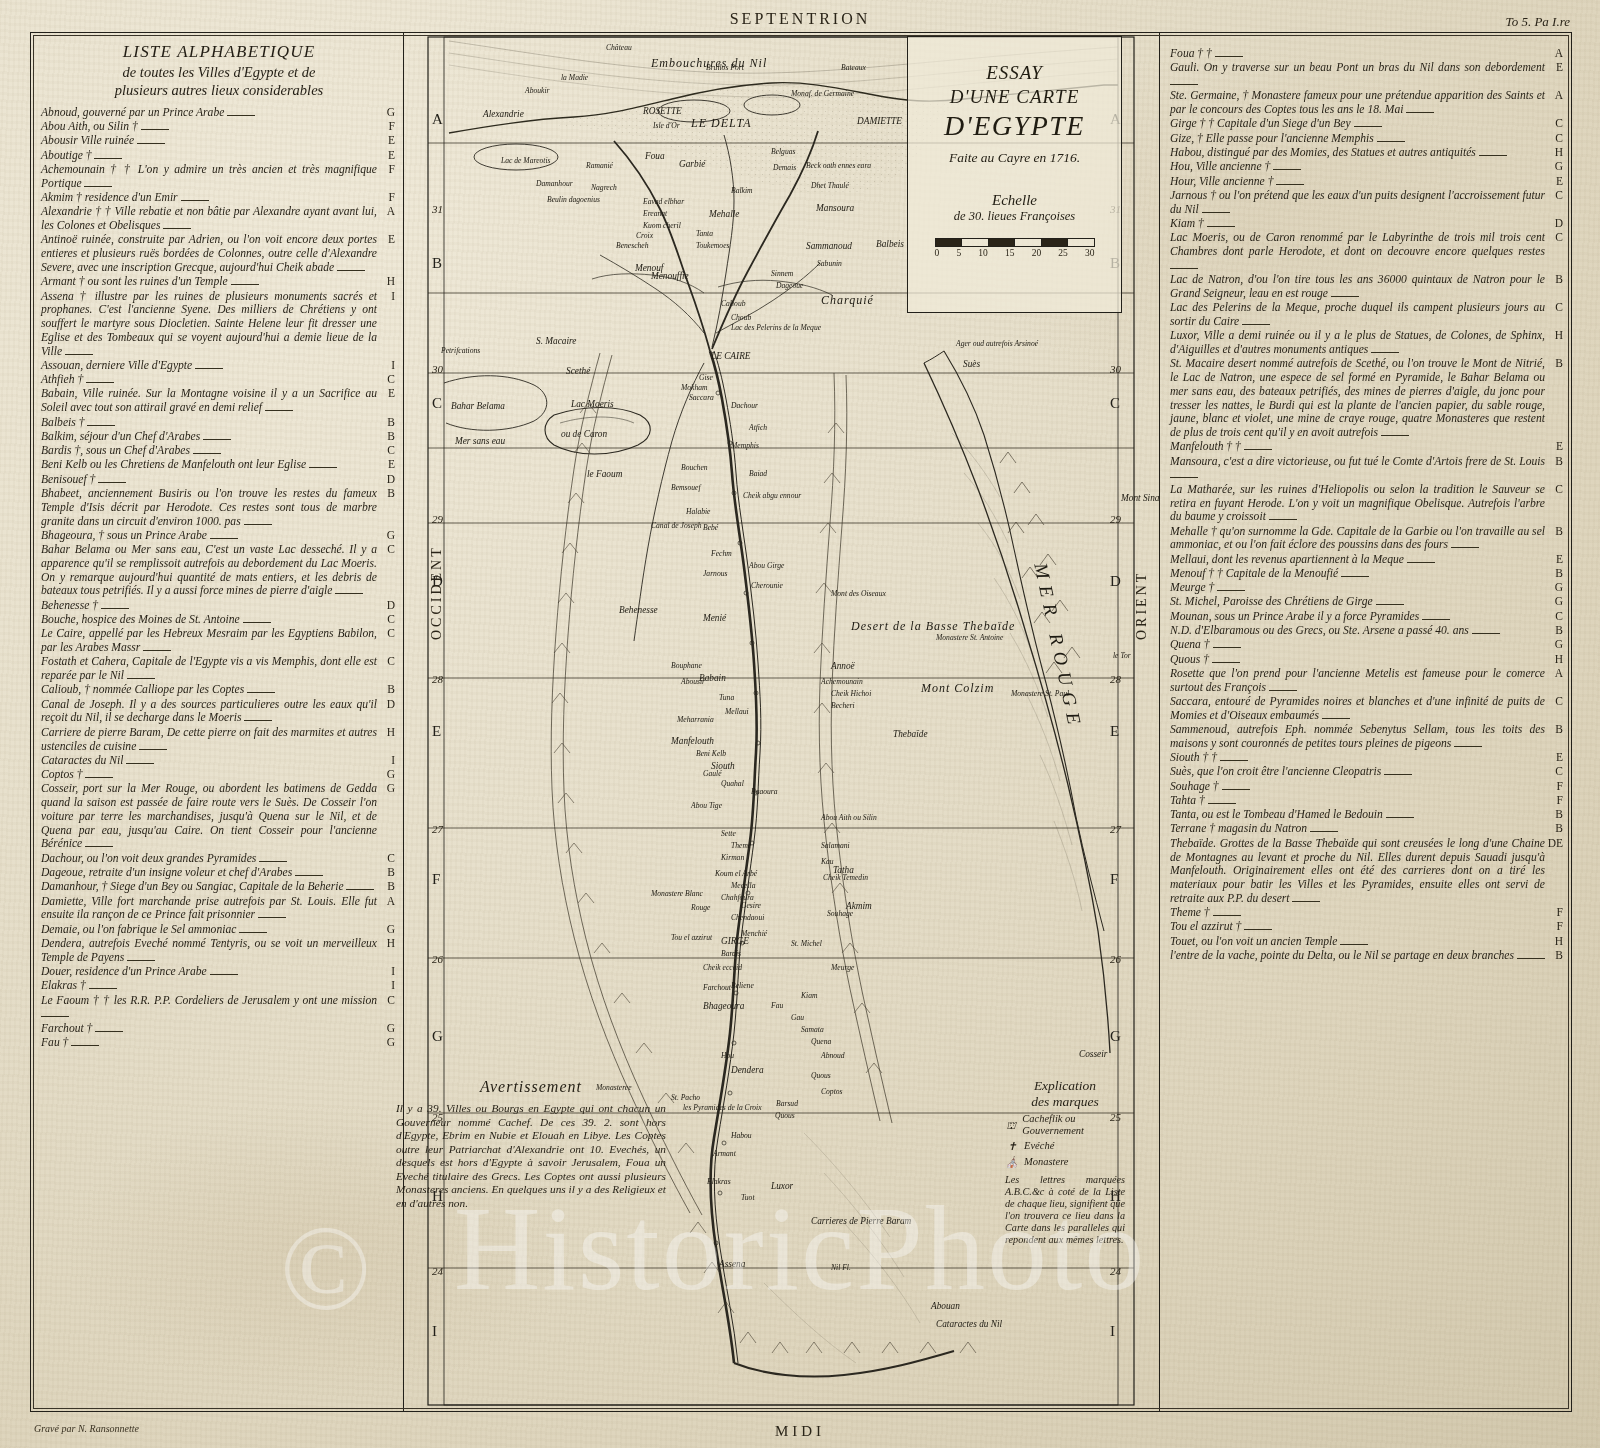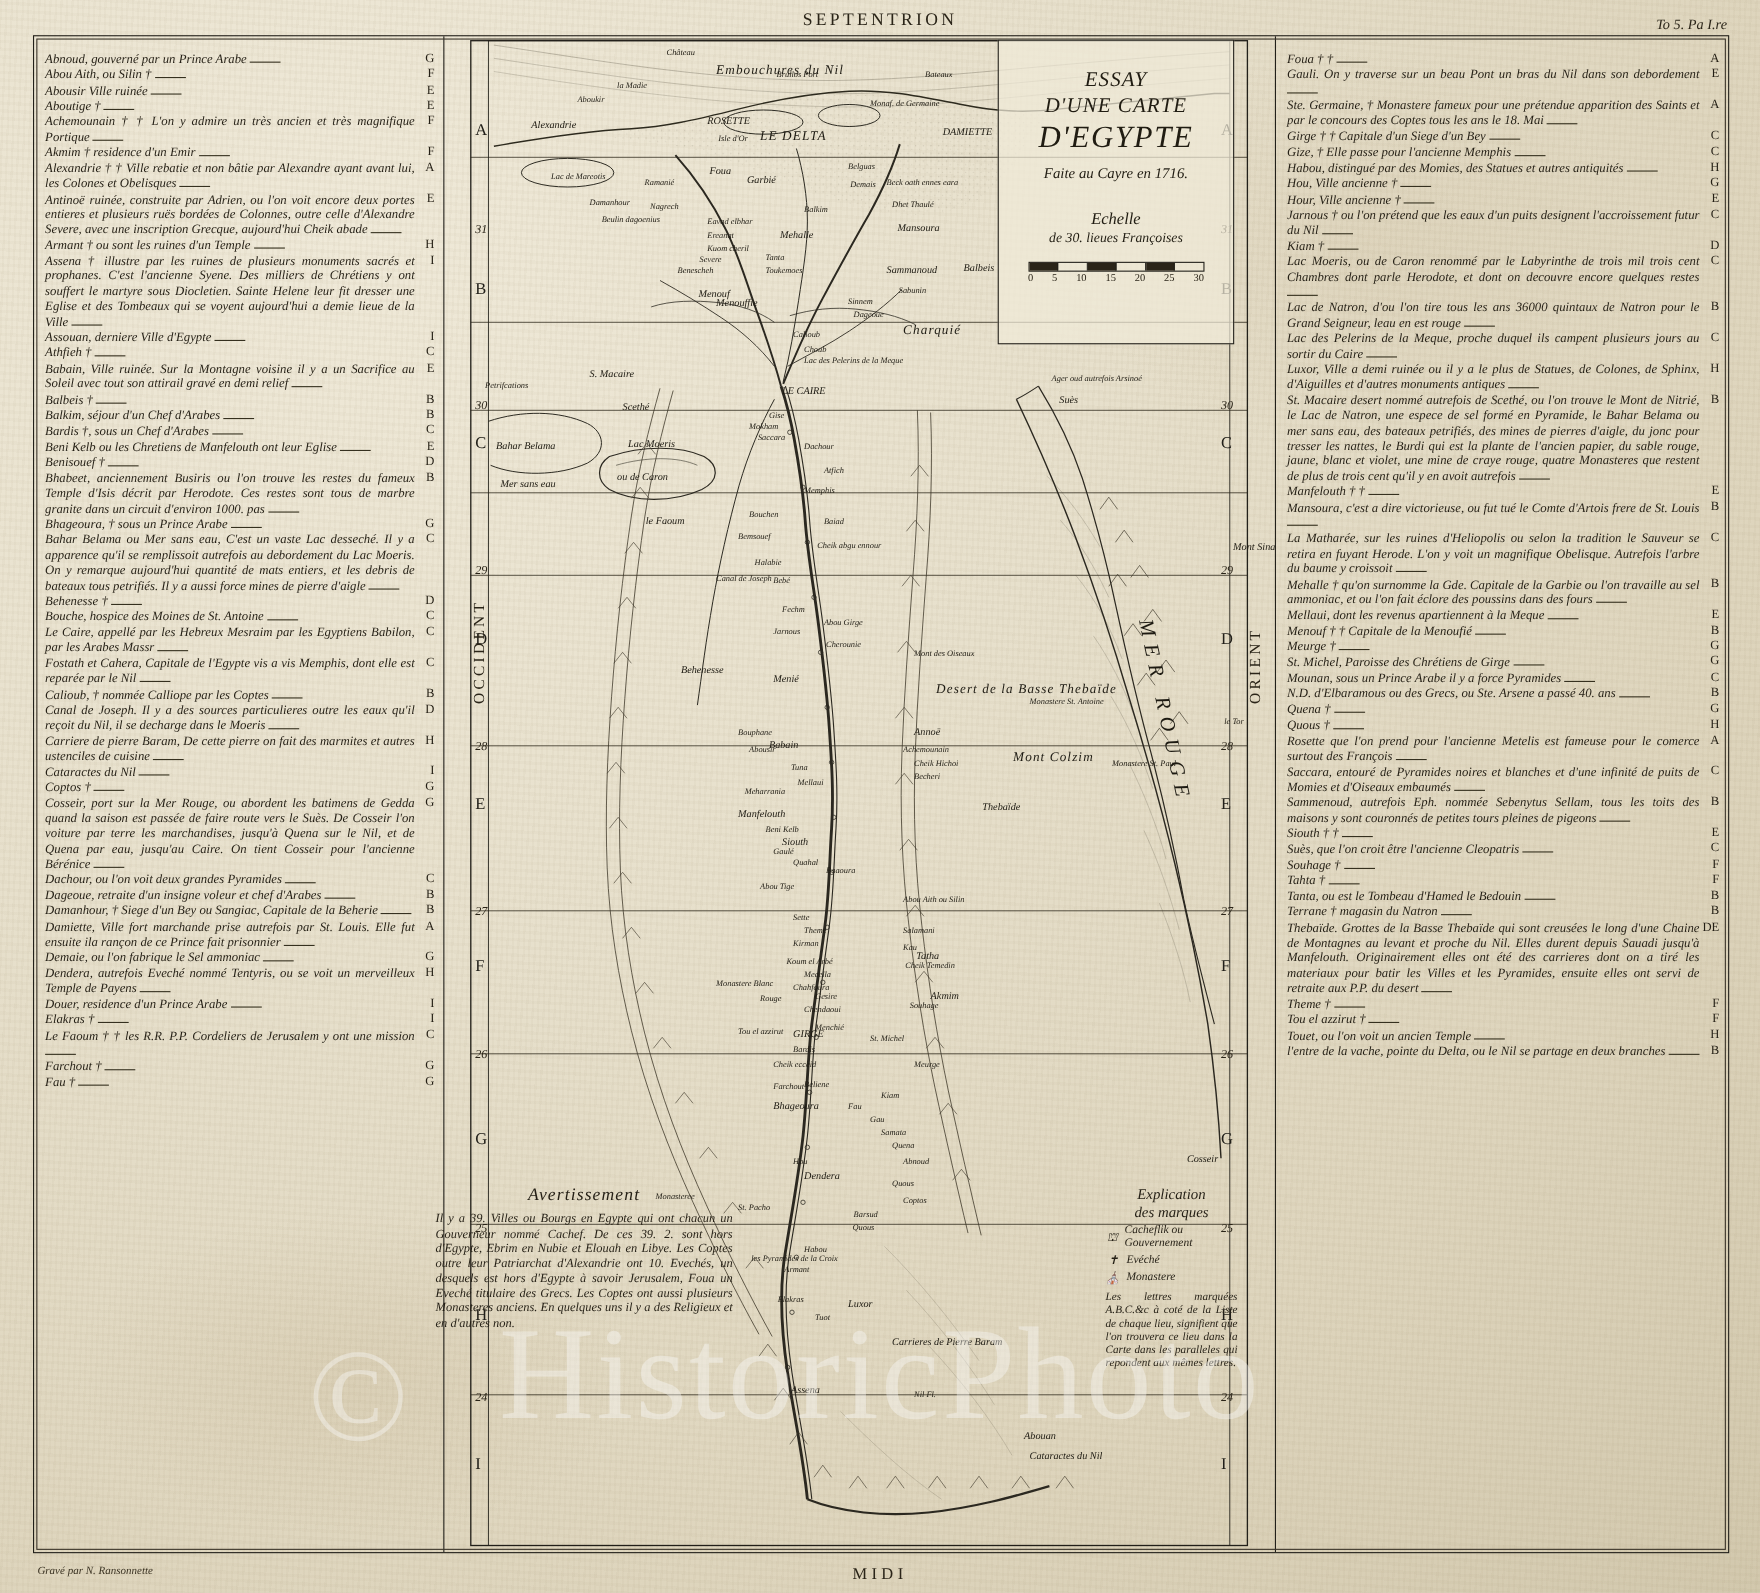--- a/index.html
+++ b/index.html
@@ -144,20 +144,25 @@
   <div class="edge-label" id="midi">MIDI</div>
   <div id="plate">To 5. Pa I.re</div>
   <div id="engraver">Gravé par N. Ransonnette</div>
 
   <div id="frame">
     <div class="coldiv" id="divL"></div>
     <div class="coldiv" id="divR"></div>
 
     <div class="listcol" id="listLeft">
       <div class="list-inner">
+        <div class="list-title">
+          <div class="t1">LISTE ALPHABETIQUE</div>
+          <div class="t2">de toutes les Villes d'Egypte et de</div>
+          <div class="t2">plusieurs autres lieux considerables</div>
+        </div>
         <div class="entries" id="leftEntries">
             <div class="entry"><span>Abnoud, gouverné par un Prince Arabe</span> <span class="rule" style="width: 28px;"></span><span class="key">G</span></div>
             <div class="entry"><span>Abou Aith, ou Silin †</span> <span class="rule" style="width: 28px;"></span><span class="key">F</span></div>
             <div class="entry"><span>Abousir Ville ruinée</span> <span class="rule" style="width: 28px;"></span><span class="key">E</span></div>
             <div class="entry"><span>Aboutige †</span> <span class="rule" style="width: 28px;"></span><span class="key">E</span></div>
             <div class="entry"><span>Achemounain † † L'on y admire un très ancien et très magnifique Portique</span> <span class="rule" style="width: 28px;"></span><span class="key">F</span></div>
             <div class="entry"><span>Akmim † residence d'un Emir</span> <span class="rule" style="width: 28px;"></span><span class="key">F</span></div>
             <div class="entry"><span>Alexandrie † † Ville rebatie et non bâtie par Alexandre ayant avant lui, les Colones et Obelisques</span> <span class="rule" style="width: 28px;"></span><span class="key">A</span></div>
             <div class="entry"><span>Antinoë ruinée, construite par Adrien, ou l'on voit encore deux portes entieres et plusieurs ruës bordées de Colonnes, outre celle d'Alexandre Severe, avec une inscription Grecque, aujourd'hui Cheik abade</span> <span class="rule" style="width: 28px;"></span><span class="key">E</span></div>
             <div class="entry"><span>Armant † ou sont les ruines d'un Temple</span> <span class="rule" style="width: 28px;"></span><span class="key">H</span></div>
@@ -553,21 +558,21 @@
           <div class="mlab mxs" style="left: 132px; top: 146px;">Damanhour</div>
           <div class="mlab mxs" style="left: 187px; top: 150px;">Nagrech</div>
           <div class="mlab mxs" style="left: 182px; top: 128px;">Ramanié</div>
           <div class="mlab mxs" style="left: 143px; top: 162px;">Beulin dagoenius</div>
           <div class="mlab mxs" style="left: 239px; top: 164px;">Eavad elbhar</div>
           <div class="mlab mxs" style="left: 239px; top: 176px;">Ereanat</div>
           <div class="mlab mxs" style="left: 239px; top: 188px;">Kuom cheril</div>
           <div class="mlab mxs" style="left: 292px; top: 196px;">Tanta</div>
           <div class="mlab mxs" style="left: 292px; top: 208px;">Toukemoes</div>
           <div class="mlab mxs" style="left: 212px; top: 208px;">Benescheh</div>
-          <div class="mlab mxs" style="left: 232px; top: 198px;">Severe</div>
+          <div class="mlab mxs" style="left: 232px; top: 198px;">Croix</div>
           <div class="mlab mxs" style="left: 413px; top: 226px;">Sabunin</div>
           <div class="mlab mxs" style="left: 367px; top: 236px;">Sinnem</div>
           <div class="mlab mxs" style="left: 372px; top: 248px;">Dageoue</div>
           <div class="mlab mxs" style="left: 317px; top: 266px;">Calioub</div>
           <div class="mlab mxs" style="left: 327px; top: 280px;">Choub</div>
           <div class="mlab mxs" style="left: 327px; top: 290px;">Lac des Pelerins de la Meque</div>
           <div class="mlab mxs" style="left: 552px; top: 306px;">Ager oud autrefois Arsinoé</div>
           <div class="mlab mxs" style="left: 37px; top: 313px;">Petrifcations</div>
           <div class="mlab mxs" style="left: 295px; top: 340px;">Gise</div>
           <div class="mlab mxs" style="left: 277px; top: 350px;">Mokham</div>
@@ -626,21 +631,21 @@
           <div class="mlab mxs" style="left: 397px; top: 958px;">Kiam</div>
           <div class="mlab mxs" style="left: 367px; top: 968px;">Fau</div>
           <div class="mlab mxs" style="left: 387px; top: 980px;">Gau</div>
           <div class="mlab mxs" style="left: 317px; top: 1018px;">Hou</div>
           <div class="mlab mxs" style="left: 397px; top: 992px;">Samata</div>
           <div class="mlab mxs" style="left: 407px; top: 1004px;">Quena</div>
           <div class="mlab mxs" style="left: 417px; top: 1018px;">Abnoud</div>
           <div class="mlab mxs" style="left: 407px; top: 1038px;">Quous</div>
           <div class="mlab mxs" style="left: 417px; top: 1054px;">Coptos</div>
           <div class="mlab mxs" style="left: 267px; top: 1060px;">St. Pacho</div>
-          <div class="mlab mxs" style="left: 279px; top: 1070px; margin-top: 36px;">les Pyramides de la Croix</div>
+          <div class="mlab mxs" style="left: 279px; top: 1070px;">les Pyramides de la Croix</div>
           <div class="mlab mxs" style="left: 192px; top: 1050px;">Monasteree</div>
           <div class="mlab mxs" style="left: 327px; top: 1098px;">Habou</div>
           <div class="mlab mxs" style="left: 309px; top: 1116px;">Armant</div>
           <div class="mlab mxs" style="left: 303px; top: 1144px;">Elakras</div>
           <div class="mlab mxs" style="left: 337px; top: 1160px;">Tuot</div>
           <div class="mlab mxs" style="left: 372px; top: 1066px;">Barsud</div>
           <div class="mlab mxs" style="left: 371px; top: 1078px;">Quous</div>
           <div class="mlab mxs" style="left: 427px; top: 1230px;">Nil Fl.</div>
           <div class="mlab mxs" style="left: 532px; top: 600px;">Monastere St. Antoine</div>
           <div class="mlab mxs" style="left: 607px; top: 656px;">Monastere St. Paul</div>

